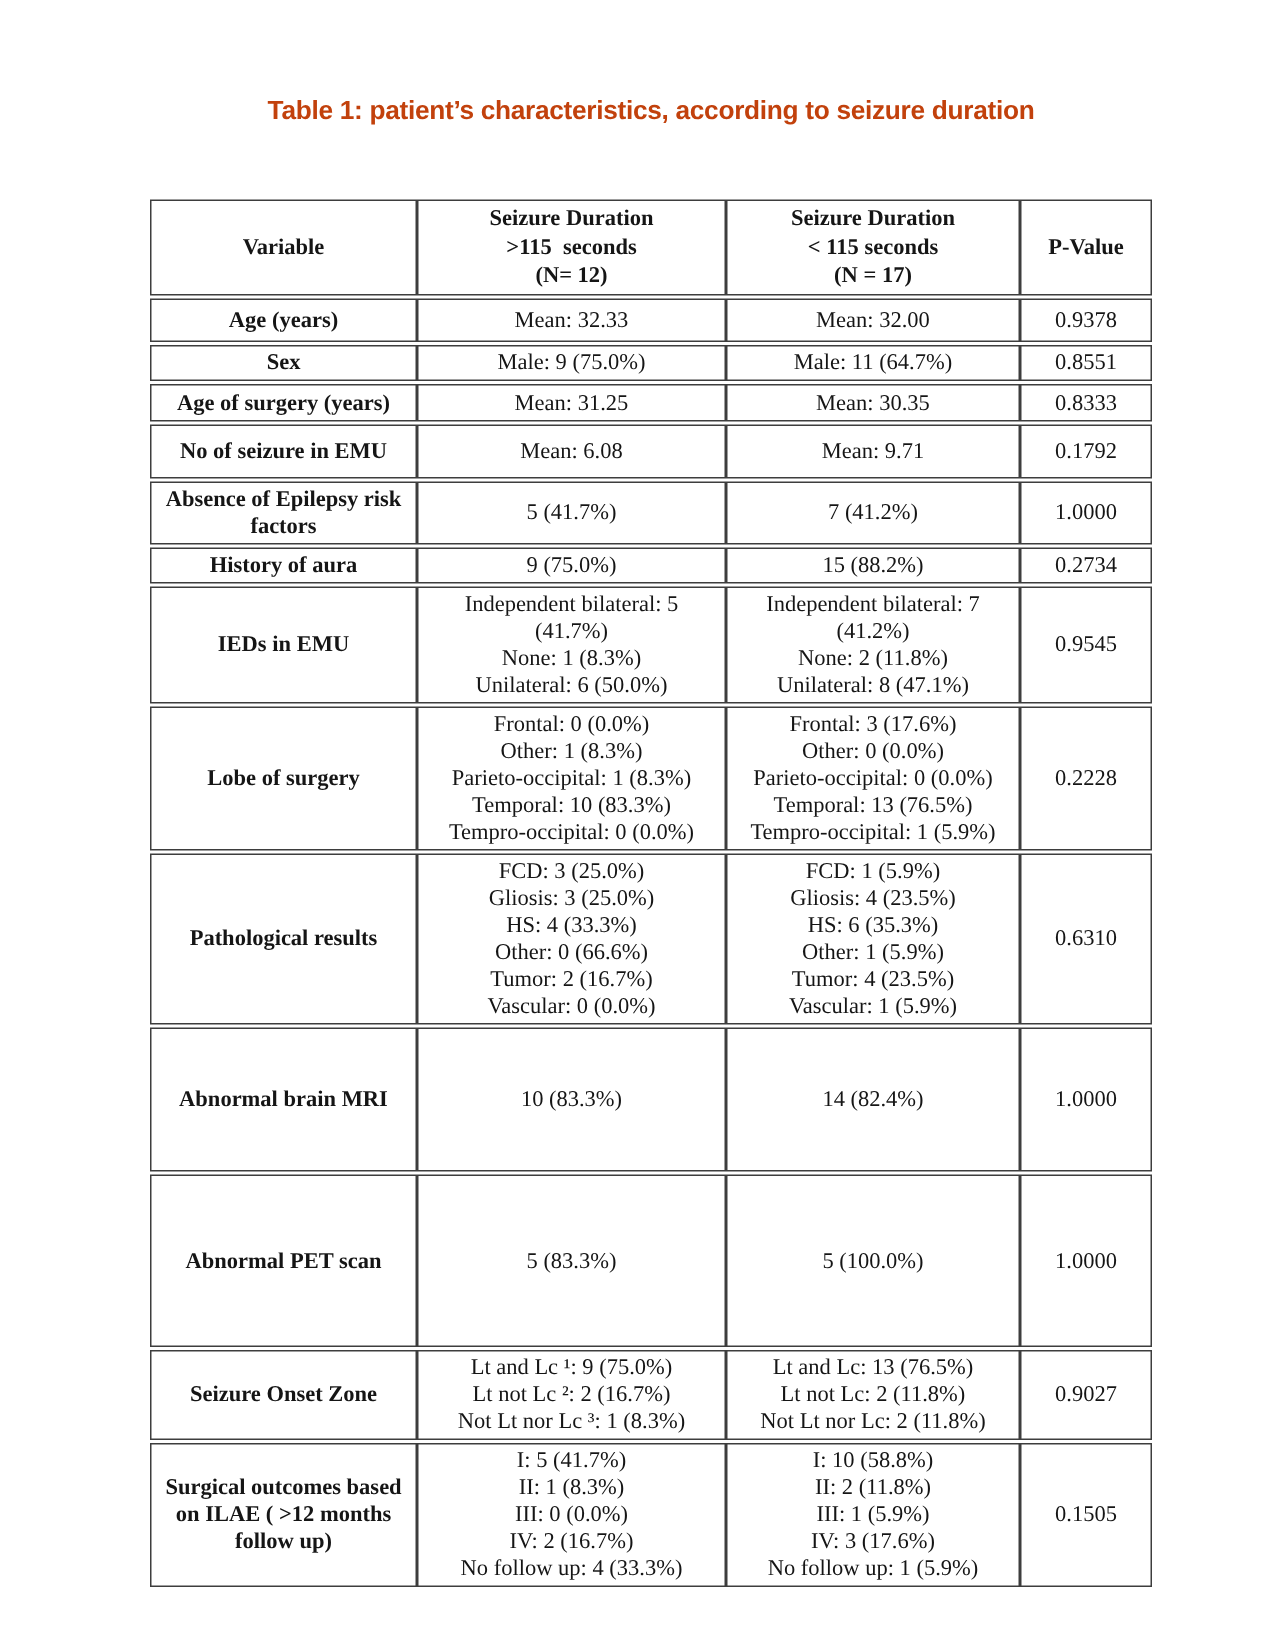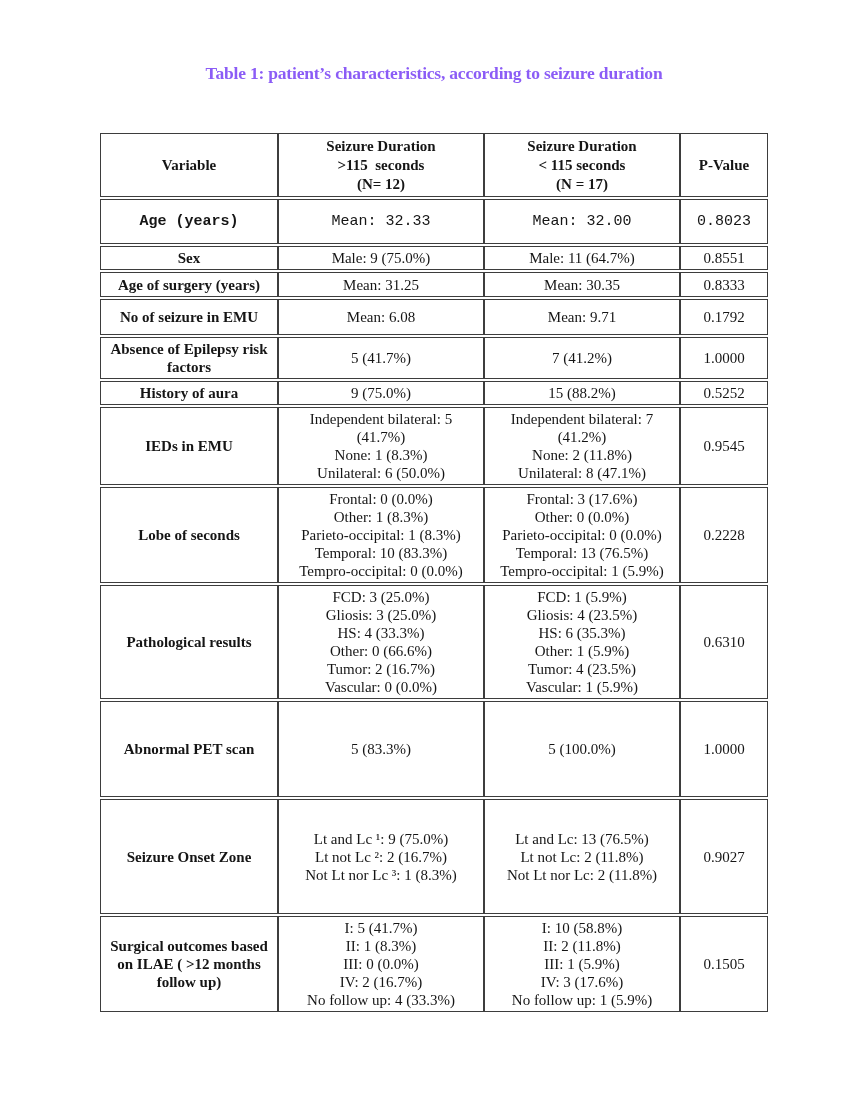--- a/index.html
+++ b/index.html
@@ -11,25 +11,25 @@
     font-family: "Liberation Serif", serif;
     color: #151515;
     overflow: hidden;
   }
   .doc-title {
     position: absolute;
     top: 63px;
     left: 100px;
     width: 668px;
     text-align: center;
-    font-family: Liberation Serif, serif;
+    font-family: Liberation Sans, sans-serif;
     font-weight: 700;
     font-size: 17.5px;
     letter-spacing: -0.2px;
-    color: #8b5cf6;
+    color: #c2410c;
     white-space: nowrap;
   }
   table.char-table {
     position: absolute;
     left: 100px;
     top: 131px;
     width: 668px;
     table-layout: fixed;
     border-collapse: separate;
     border-spacing: 0 2px;
@@ -52,21 +52,21 @@
   .char-table th {
     font-weight: 700;
     line-height: 19px;
   }
   .char-table td.var-cell {
     font-weight: 700;
     padding: 2px 2px;
   }
   
   thead tr        { height: 64px; }
-  tbody tr:nth-child(1)  { height: 45px; font-family: Liberation Mono, monospace; }
+  tbody tr:nth-child(1)  { height: 29px; }
   tbody tr:nth-child(2)  { height: 23px; margin-top: 36px; }
   tbody tr:nth-child(3)  { height: 25px; }
   tbody tr:nth-child(4)  { height: 36px; }
   tbody tr:nth-child(5)  { height: 39px; }
   tbody tr:nth-child(6)  { height: 16px; font-family: Liberation Serif, serif; }
   tbody tr:nth-child(7)  { height: 39px; margin-top: 32px; }
   tbody tr:nth-child(8)  { height: 29px; }
   tbody tr:nth-child(9)  { height: 78px; }
   tbody tr:nth-child(10) { height: 96px; }
   tbody tr:nth-child(11) { height: 115px; }
@@ -99,21 +99,21 @@
 &lt; 115 seconds
 (N = 17)</th>
         <th>P-Value</th>
       </tr>
     </thead>
     <tbody>
       <tr>
         <td class="var-cell">Age (years)</td>
         <td>Mean: 32.33</td>
         <td>Mean: 32.00</td>
-        <td>0.8023</td>
+        <td>0.9378</td>
       </tr>
       <tr>
         <td class="var-cell">Sex</td>
         <td>Male: 9 (75.0%)</td>
         <td>Male: 11 (64.7%)</td>
         <td>0.8551</td>
       </tr>
       <tr>
         <td class="var-cell">Age of surgery (years)</td>
         <td>Mean: 31.25</td>
@@ -130,36 +130,36 @@
         <td class="var-cell">Absence of Epilepsy risk
 factors</td>
         <td>5 (41.7%)</td>
         <td>7 (41.2%)</td>
         <td>1.0000</td>
       </tr>
       <tr>
         <td class="var-cell">History of aura</td>
         <td>9 (75.0%)</td>
         <td>15 (88.2%)</td>
-        <td>0.5252</td>
+        <td>0.2734</td>
       </tr>
       <tr>
         <td class="var-cell">IEDs in EMU</td>
         <td>Independent bilateral: 5
 (41.7%)
 None: 1 (8.3%)
 Unilateral: 6 (50.0%)</td>
         <td>Independent bilateral: 7
 (41.2%)
 None: 2 (11.8%)
 Unilateral: 8 (47.1%)</td>
         <td>0.9545</td>
       </tr>
       <tr>
-        <td class="var-cell">Lobe of seconds</td>
+        <td class="var-cell">Lobe of surgery</td>
         <td>Frontal: 0 (0.0%)
 Other: 1 (8.3%)
 Parieto-occipital: 1 (8.3%)
 Temporal: 10 (83.3%)
 Tempro-occipital: 0 (0.0%)</td>
         <td>Frontal: 3 (17.6%)
 Other: 0 (0.0%)
 Parieto-occipital: 0 (0.0%)
 Temporal: 13 (76.5%)
 Tempro-occipital: 1 (5.9%)</td>
@@ -175,20 +175,26 @@
 Vascular: 0 (0.0%)</td>
         <td>FCD: 1 (5.9%)
 Gliosis: 4 (23.5%)
 HS: 6 (35.3%)
 Other: 1 (5.9%)
 Tumor: 4 (23.5%)
 Vascular: 1 (5.9%)</td>
         <td>0.6310</td>
       </tr>
       <tr>
+        <td class="var-cell">Abnormal brain MRI</td>
+        <td>10 (83.3%)</td>
+        <td>14 (82.4%)</td>
+        <td>1.0000</td>
+      </tr>
+      <tr>
         <td class="var-cell">Abnormal PET scan</td>
         <td>5 (83.3%)</td>
         <td>5 (100.0%)</td>
         <td>1.0000</td>
       </tr>
       <tr>
         <td class="var-cell">Seizure Onset Zone</td>
         <td>Lt and Lc ¹: 9 (75.0%)
 Lt not Lc ²: 2 (16.7%)
 Not Lt nor Lc ³: 1 (8.3%)</td>

